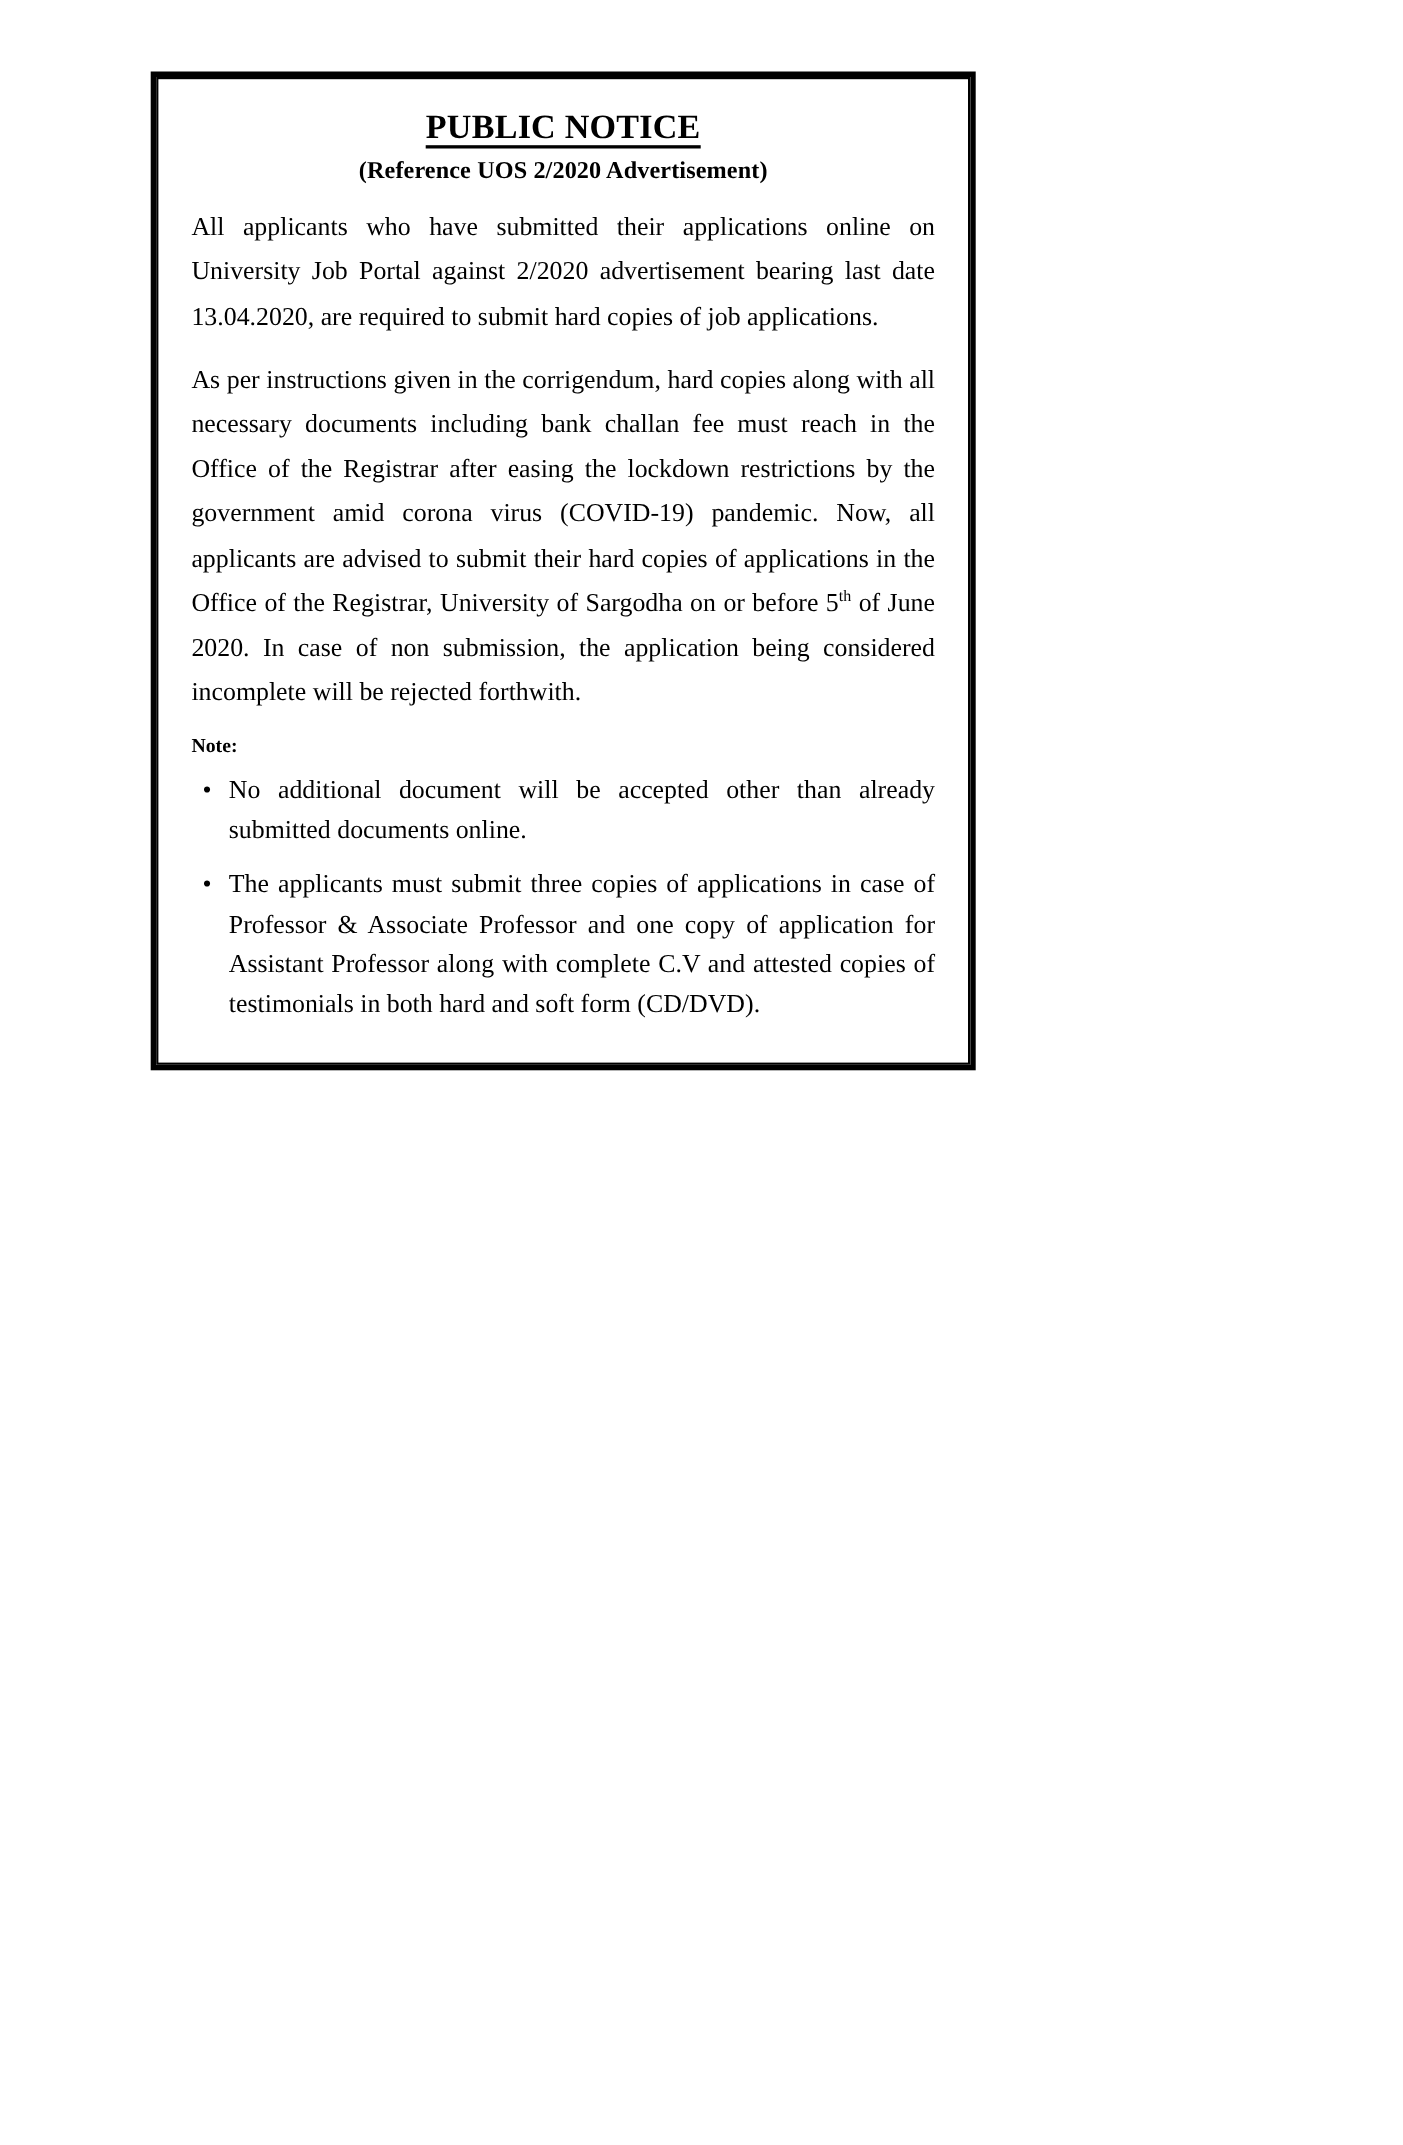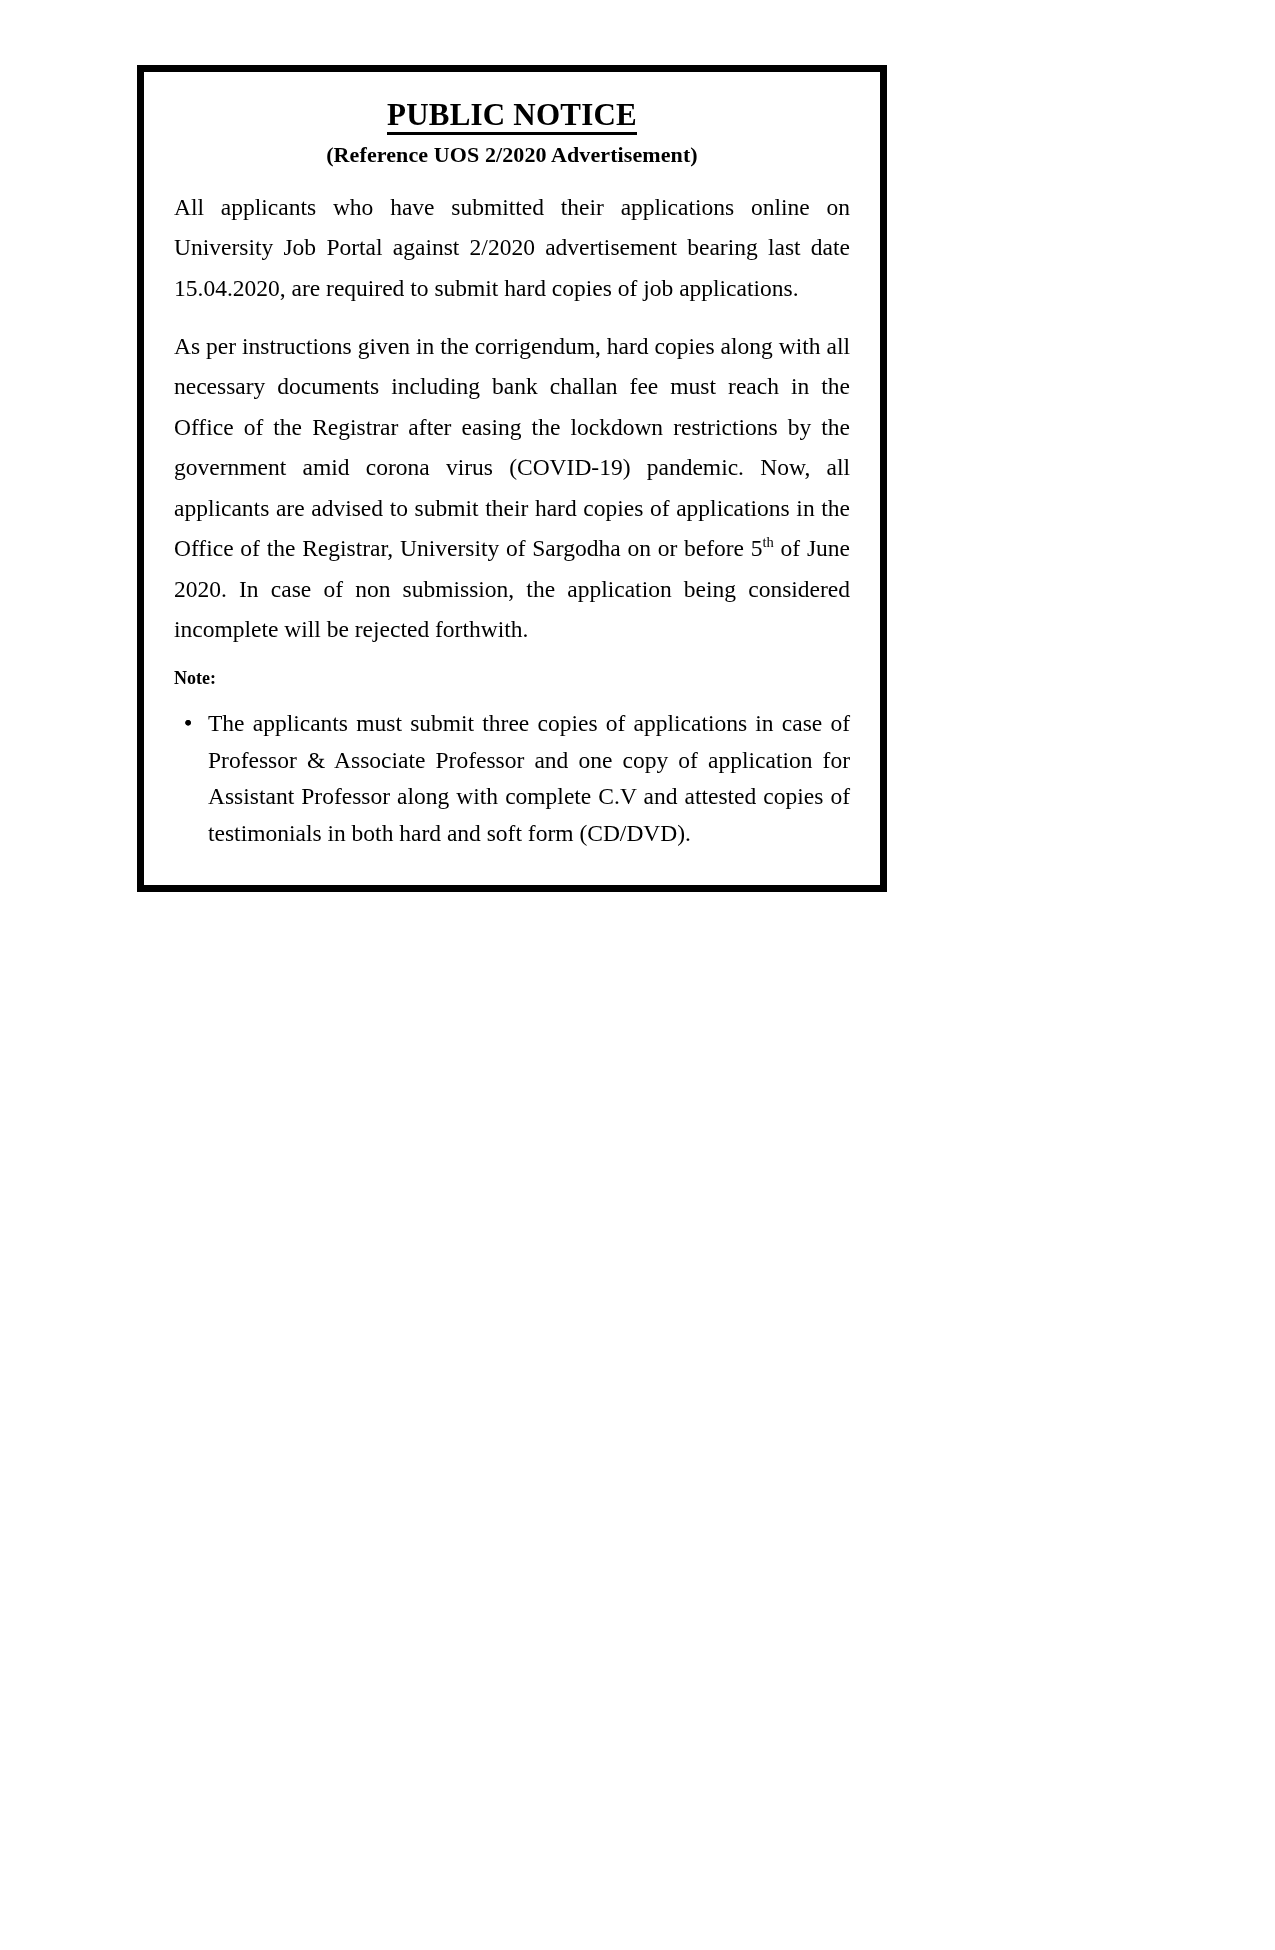--- a/index.html
+++ b/index.html
@@ -114,29 +114,30 @@
 <div class="page">
 
   <div class="notice-box">
     <div class="notice-box-inner">
 
       <div class="notice-header">
         <div class="notice-title">PUBLIC NOTICE</div>
         <div class="notice-subtitle">(Reference UOS 2/2020 Advertisement)</div>
       </div>
 
-      <p class="body-para first">All applicants who have submitted their applications online on University Job Portal against 2/2020 advertisement bearing last date 15.04.2020, are required to submit hard copies of job applications.</p>
+      <p class="body-para first">All applicants who have submitted their applications online on University Job Portal against 2/2020 advertisement bearing last date 13.04.2020, are required to submit hard copies of job applications.</p>
 
       <p class="body-para"><span>As per instructions given in the corrigendum, hard copies along with all necessary documents including bank challan fee must reach in the Office of the Registrar after easing the lockdown restrictions by the government amid corona virus (COVID-19) pandemic. Now, all applicants are advised to submit their hard copies of applications in the Office of the Registrar, University of Sargodha on or before 5</span><sup>th</sup><span> of June 2020. In case of non submission, the application being considered incomplete will be rejected forthwith.</span></p>
 
       <div class="note-heading">Note:</div>
 
       <ul class="note-list">
         <li class="note-item">
           <span class="note-bullet">•</span>
+          <span>No additional document will be accepted other than already submitted documents online.</span>
         </li>
         <li class="note-item">
           <span class="note-bullet">•</span>
           <span>The applicants must submit three copies of applications in case of Professor &amp; Associate Professor and one copy of application for Assistant Professor along with complete C.V and attested copies of testimonials in both hard and soft form (CD/DVD).</span>
         </li>
       </ul>
 
     </div>
   </div>
 

